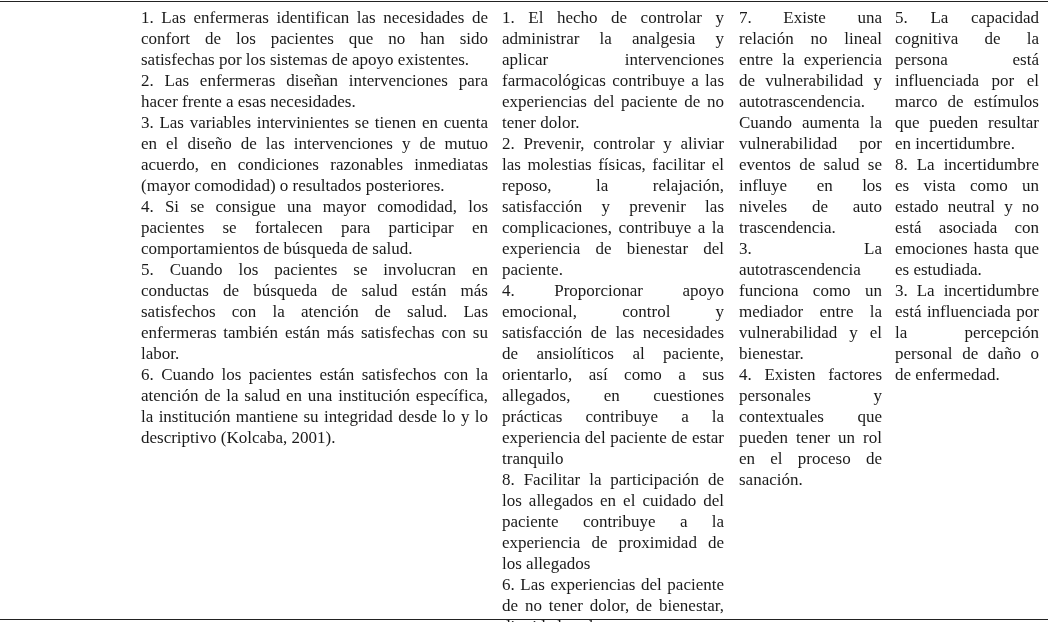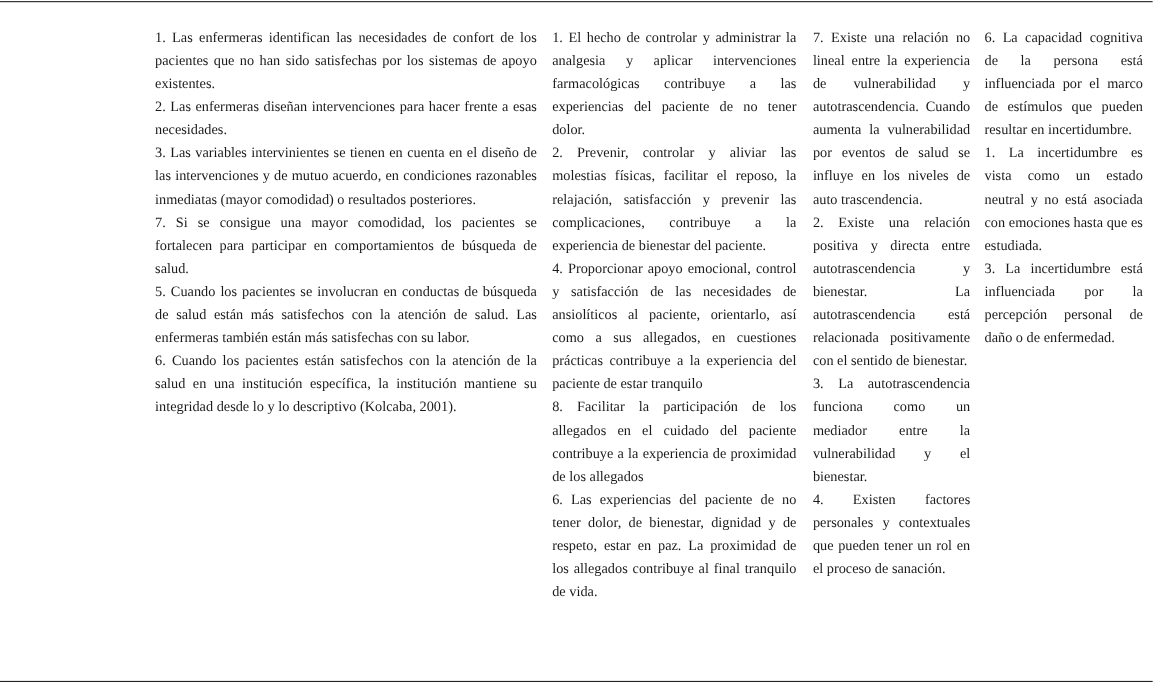--- a/index.html
+++ b/index.html
@@ -1,59 +1,58 @@
 <!DOCTYPE html>
 <html><head>
 <meta charset="utf-8">
 <style>
   html, body { margin: 0; padding: 0; background: #ffffff; }
   body { width: 1048px; height: 622px; position: relative; overflow: hidden;
          font-family: "Liberation Serif", "DejaVu Serif", serif; color: #1a1a1a; }
   .rule-top { position: absolute; left: 0; top: 1px; width: 1048px; height: 0; border-top: 1.5px solid #222; }
   .rule-bottom { position: absolute; left: 0; top: 619px; width: 1048px; height: 0; border-top: 1.5px solid #222; }
-  .col { position: absolute; top: 23px; font-size: 13px; line-height: 21px; text-align: justify; }
+  .col { position: absolute; top: 7px; font-size: 17px; line-height: 21px; text-align: justify; }
   .col p { margin: 0; }
   .c0 { left: 0; width: 130px; }
   .c1 { left: 141px; width: 347px; }
   .c2 { left: 502px; width: 222px; }
   .c3 { left: 739px; width: 143px; }
   .c4 { left: 895px; width: 144px; }
 </style>
 </head>
 <body>
 
 <div class="rule-top"></div>
 
 <div class="col c0">
   <p></p>
 </div>
 
 <div class="col c1">
   <p>1. Las enfermeras identifican las necesidades de confort de los pacientes que no han sido satisfechas por los sistemas de apoyo existentes.</p>
   <p>2. Las enfermeras diseñan intervenciones para hacer frente a esas necesidades.</p>
   <p>3. Las variables intervinientes se tienen en cuenta en el diseño de las intervenciones y de mutuo acuerdo, en condiciones razonables inmediatas (mayor comodidad) o resultados posteriores.</p>
-  <p>7. Si se consigue una mayor comodidad, los pacientes se fortalecen para participar en comportamientos de búsqueda de salud.</p>
+  <p>4. Si se consigue una mayor comodidad, los pacientes se fortalecen para participar en comportamientos de búsqueda de salud.</p>
   <p>5. Cuando los pacientes se involucran en conductas de búsqueda de salud están más satisfechos con la atención de salud. Las enfermeras también están más satisfechas con su labor.</p>
   <p>6. Cuando los pacientes están satisfechos con la atención de la salud en una institución específica, la institución mantiene su integridad desde lo y lo descriptivo (Kolcaba, 2001).</p>
 </div>
 
 <div class="col c2">
   <p>1. El hecho de controlar y administrar la analgesia y aplicar intervenciones farmacológicas contribuye a las experiencias del paciente de no tener dolor.</p>
   <p>2. Prevenir, controlar y aliviar las molestias físicas, facilitar el reposo, la relajación, satisfacción y prevenir las complicaciones, contribuye a la experiencia de bienestar del paciente.</p>
   <p>4. Proporcionar apoyo emocional, control y satisfacción de las necesidades de ansiolíticos al paciente, orientarlo, así como a sus allegados, en cuestiones prácticas contribuye a la experiencia del paciente de estar tranquilo</p>
   <p>8. Facilitar la participación de los allegados en el cuidado del paciente contribuye a la experiencia de proximidad de los allegados</p>
   <p>6. Las experiencias del paciente de no tener dolor, de bienestar, dignidad y de respeto, estar en paz. La proximidad de los allegados contribuye al final tranquilo de vida.</p>
 </div>
 
 <div class="col c3">
   <p>7. Existe una relación no lineal entre la experiencia de vulnerabilidad y autotrascendencia. Cuando aumenta la vulnerabilidad por eventos de salud se influye en los niveles de auto trascendencia.</p>
-  <p>2. Existe una relación positiva y directa entre autotrascendencia y bienestar. La autotrascendencia está relacionada positivamente con el sentido de bienestar.</p>
   <p>3. La autotrascendencia funciona como un mediador entre la vulnerabilidad y el bienestar.</p>
   <p>4. Existen factores personales y contextuales que pueden tener un rol en el proceso de sanación.</p>
 </div>
 
 <div class="col c4">
-  <p>6. La capacidad cognitiva de la persona está influenciada por el marco de estímulos que pueden resultar en incertidumbre.</p>
-  <p>1. La incertidumbre es vista como un estado neutral y no está asociada con emociones hasta que es estudiada.</p>
+  <p>5. La capacidad cognitiva de la persona está influenciada por el marco de estímulos que pueden resultar en incertidumbre.</p>
+  <p>8. La incertidumbre es vista como un estado neutral y no está asociada con emociones hasta que es estudiada.</p>
   <p>3. La incertidumbre está influenciada por la percepción personal de daño o de enfermedad.</p>
 </div>
 
 <div class="rule-bottom"></div>
 
 </body></html>

